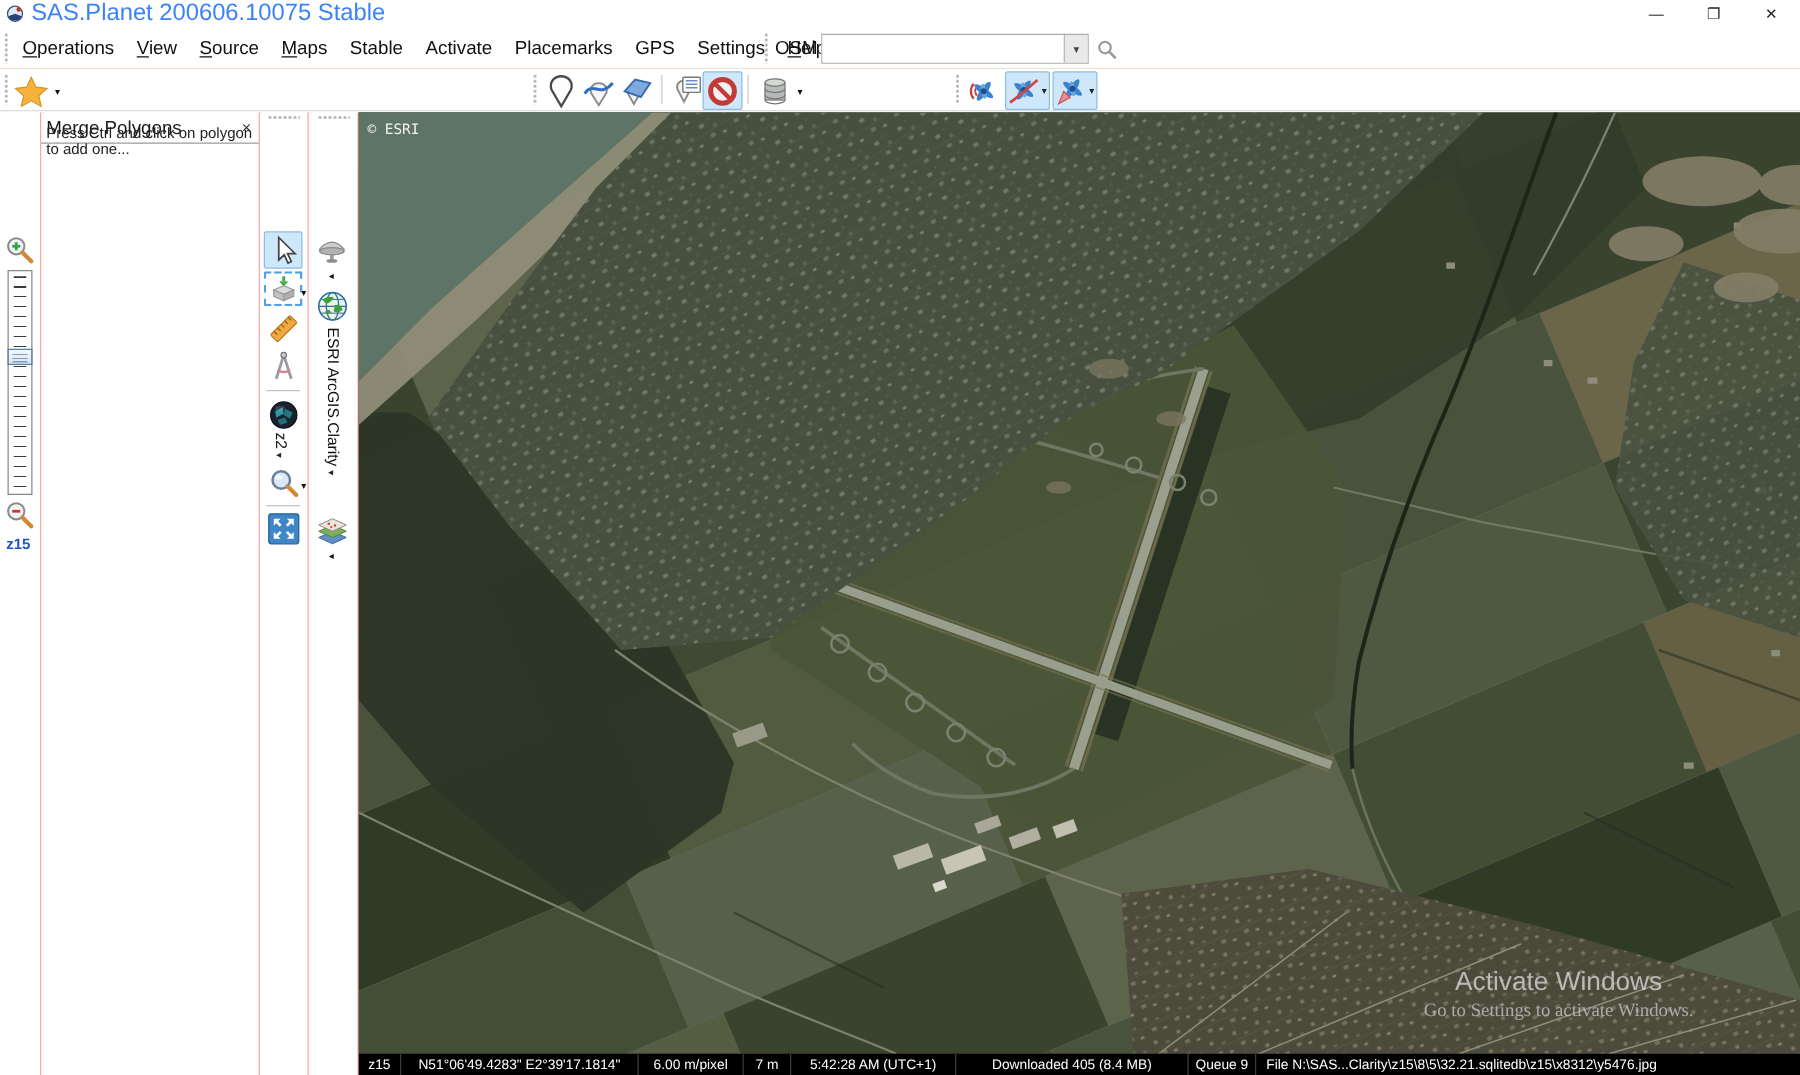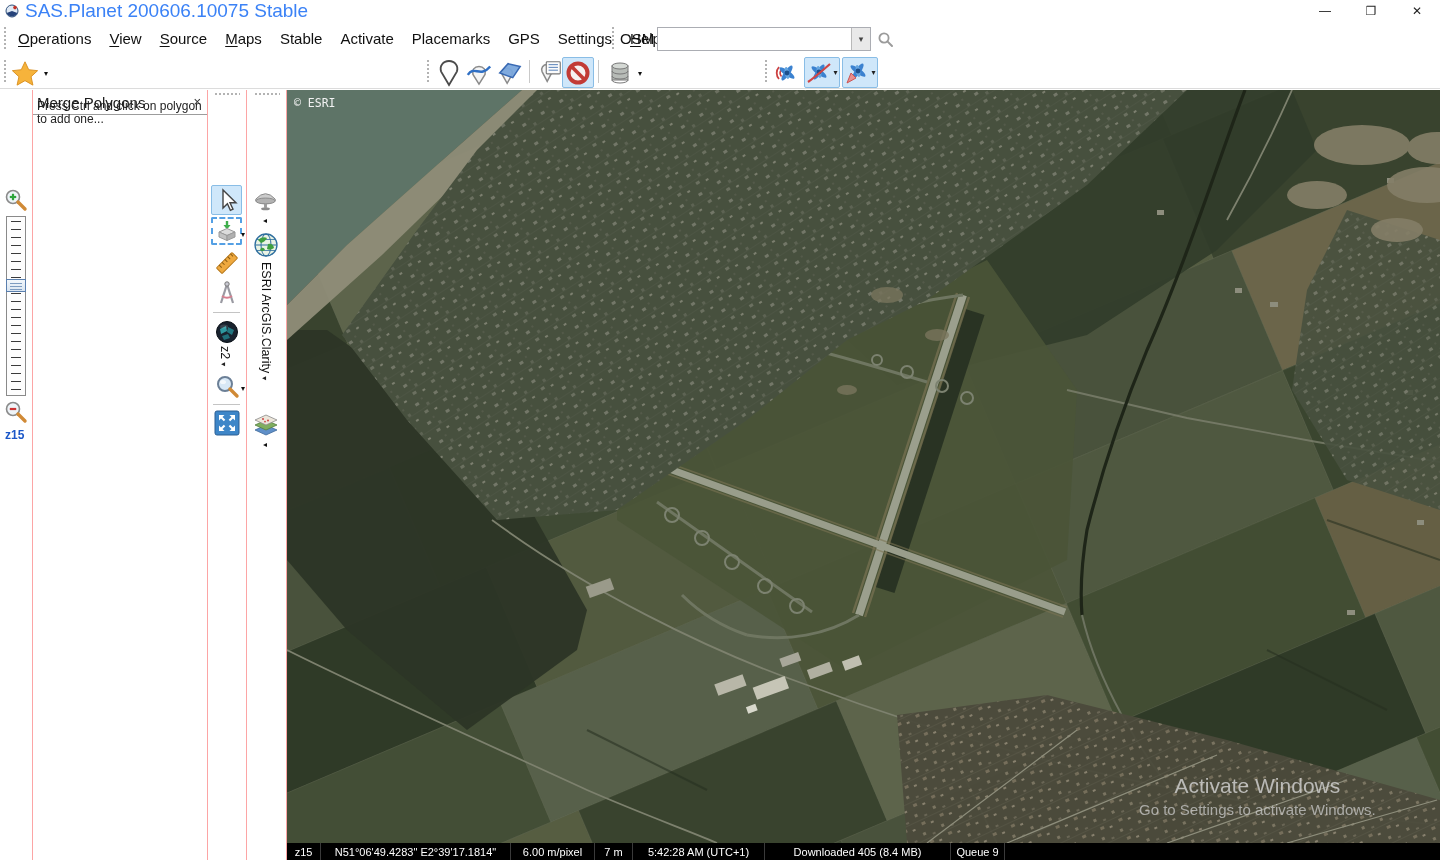--- a/index.html
+++ b/index.html
@@ -71,21 +71,21 @@
   .vlabel{position:absolute;transform-origin:0 0;transform:rotate(90deg);white-space:nowrap;
           font-size:12.5px;color:#101010;}
   .vlabel .dd{font-size:8px;margin-left:3px;}
   
   .mapwrap{position:absolute;left:287px;top:90px;right:0;bottom:0;background:#3d4836;}
   .mapwrap svg.sat{position:absolute;left:0;top:0;width:100%;height:calc(100% - 17px);display:block;}
   .copyright{position:absolute;left:7px;top:6px;font-family:"DejaVu Sans Mono",monospace;
              font-size:11.5px;color:#f2f2f2;}
   .wm{position:absolute;left:852px;top:684px;pointer-events:none;text-align:center;}
   .wm .t1{font-size:21px;color:#d6d6d6;opacity:.8;font-family:"Liberation Sans",sans-serif;}
-  .wm .t2{font-size:15px;color:#cbcbcb;opacity:.75;margin-top:3px;}
+  .wm .t2{font-size:15px;color:#cbcbcb;opacity:.75;margin-top:3px;font-family:Liberation Serif, serif;}
   
   .statusbar{position:absolute;left:0;right:0;bottom:0;height:17px;background:#000;display:flex;
              align-items:center;font-size:11px;color:#fff;white-space:nowrap;overflow:hidden;}
   .sseg{display:flex;align-items:center;justify-content:center;height:100%;box-sizing:border-box;
         border-right:1px solid #3a3a3a;}
   .s0{width:34px;} .s1{width:190px;} .s2{width:84px;} .s3{width:38px;} .s4{width:132px;}
   .s5{width:186px;} .s6{width:54px;} .s7{flex:1;justify-content:flex-start;padding-left:8px;border-right:0;}
 </style>
 </head>
 <body>
@@ -545,16 +545,17 @@
     </div>
 
     <div class="statusbar">
         <span class="sseg s0">z15</span>
         <span class="sseg s1">N51°06'49.4283" E2°39'17.1814"</span>
         <span class="sseg s2">6.00 m/pixel</span>
         <span class="sseg s3">7 m</span>
         <span class="sseg s4">5:42:28 AM (UTC+1)</span>
         <span class="sseg s5">Downloaded 405 (8.4 MB)</span>
         <span class="sseg s6">Queue 9</span>
+        <span class="sseg s7">File N:\SAS...Clarity\z15\8\5\32.21.sqlitedb\z15\x8312\y5476.jpg</span>
       </div>
   </div>
 
 </div>
 
 </body></html>

